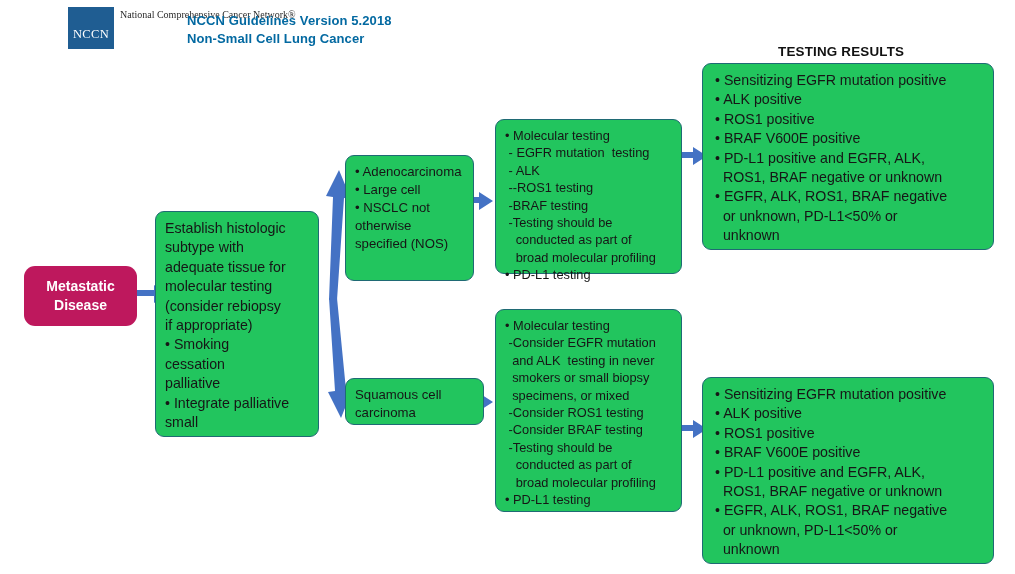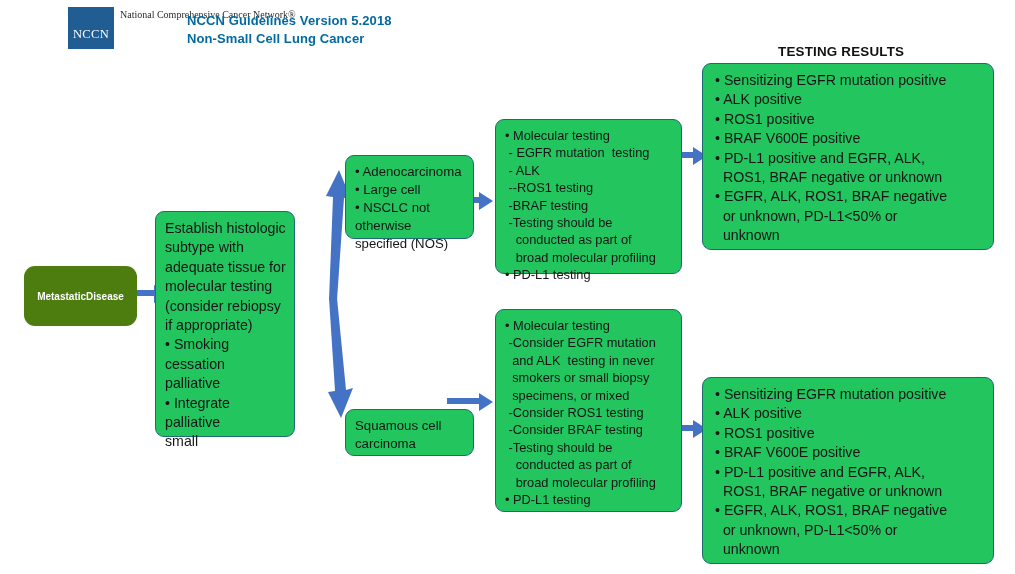--- a/index.html
+++ b/index.html
@@ -52,27 +52,27 @@
     background: #22c55e;
     font-size: 14.2px;
     line-height: 19.4px;
     color: #161616;
     padding: 7px 8px 7px 9px;
   }
   .node.small { font-size: 13.2px; line-height: 18px; }
 
   .start-node {
     position: absolute;
-    background: #4d7c0f;
+    background: #be185d;
     border-radius: 11px;
     color: #ffffff;
     font-weight: bold;
-    font-size: 10px;
+    font-size: 14px;
     line-height: 19px;
-    display: flex; flex-direction: row;
+    display: flex; flex-direction: column;
     align-items: center; justify-content: center;
     text-align: center;
   }
 
   .section-label {
     position: absolute;
     font-size: 13.4px;
     font-weight: bold;
     color: #111111;
     letter-spacing: .2px;
@@ -147,47 +147,47 @@
     <svg width="34" height="22" viewBox="0 0 34 22">
       <path d="M0 7 L19 7 L19 2 L33 11 L19 20 L19 13 L0 13 Z" fill="#4472c4"></path>
     </svg>
   </div>
 
   <div class="start-node" style="left:24px; top:266px; width:113px; height:60px;">
     <div>Metastatic</div>
     <div>Disease</div>
   </div>
 
-  <div class="node" style="left:155px; top:211px; width:140px; height:226px;">
+  <div class="node" style="left:155px; top:211px; width:164px; height:226px;">
     <ul class="lines">
         <li>Establish histologic</li>
         <li>subtype with</li>
         <li>adequate tissue for</li>
         <li>molecular testing</li>
         <li>(consider rebiopsy</li>
         <li>if appropriate)</li>
         <li>• Smoking</li>
         <li>cessation</li>
         <li>palliative</li>
         <li>• Integrate palliative</li>
         <li>small</li>
       </ul>
   </div>
 
-  <div class="node small" style="left:345px; top:155px; width:129px; height:84px;">
+  <div class="node small" style="left:345px; top:155px; width:129px; height:126px;">
     <ul class="lines">
         <li>• Adenocarcinoma</li>
         <li>• Large cell</li>
         <li>• NSCLC not</li>
         <li>otherwise</li>
         <li>specified (NOS)</li>
       </ul>
   </div>
 
-  <div class="node small" style="left:345px; top:378px; width:129px; height:47px;margin-top:31px;">
+  <div class="node small" style="left:345px; top:378px; width:139px; height:47px;">
     <ul class="lines">
         <li>Squamous cell</li>
         <li>carcinoma</li>
       </ul>
   </div>
 
   <div class="node small" style="left:495px; top:119px; width:187px; height:155px; font-size:12.8px; line-height:17.4px;">
     <ul class="lines">
         <li>• Molecular testing</li>
         <li> - EGFR mutation  testing</li>

